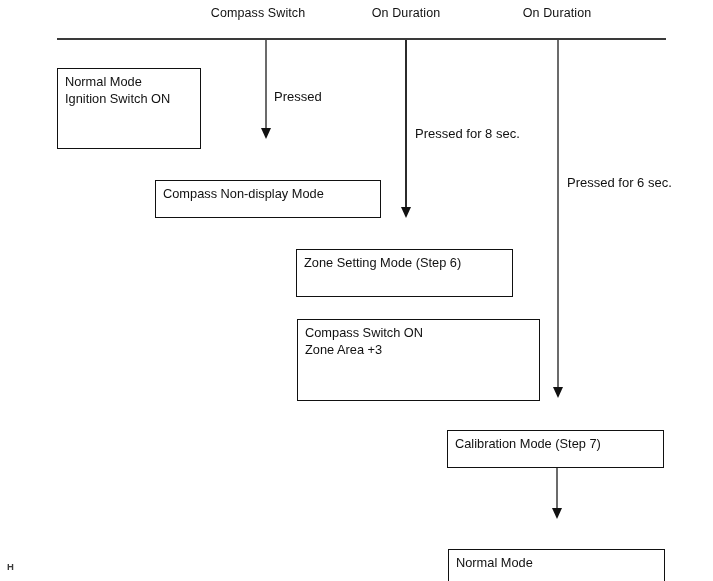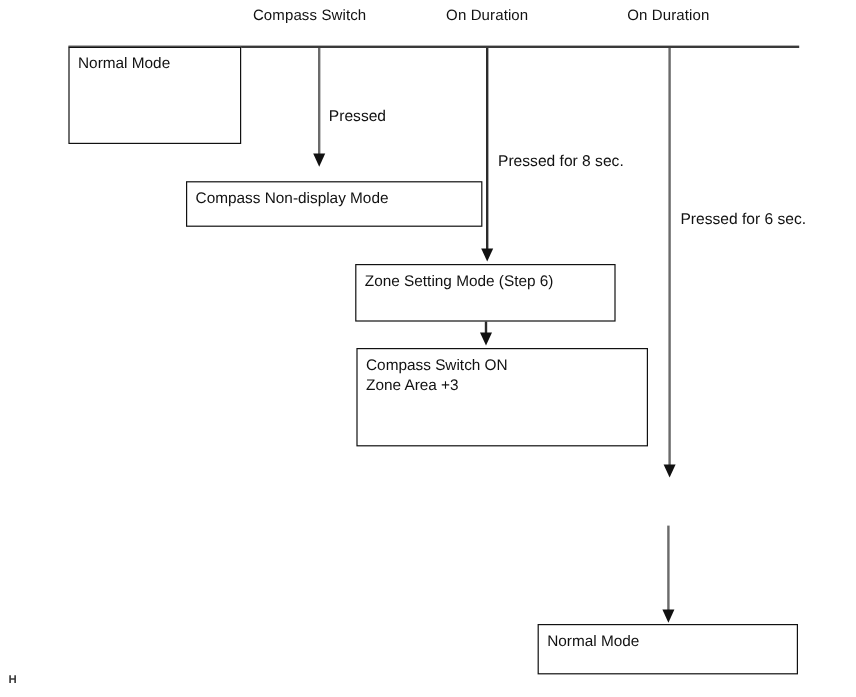--- a/index.html
+++ b/index.html
@@ -47,20 +47,21 @@
     border-right: 5.5px solid transparent;
     border-top: 11px solid #111111;
     transform: translateX(-50%);
   }
   .node-box {
     position: absolute;
     border: 1.8px solid #111111;
     background: #ffffff;
     box-sizing: border-box;
     padding: 5px 0 0 7px;
+    margin-top: 29px;
   }
   .node-line {
     font-size: 12.8px;
     line-height: 16.5px;
     color: #111111;
     white-space: nowrap;
   }
   .edge-label {
     position: absolute;
     font-size: 13px;
@@ -99,35 +100,39 @@
   <div class="arrowhead" style="left:558px; top:387px;"></div>
 
   <div class="vline dark" style="left:404px; top:258px; height:22px;"></div>
   <div class="arrowhead" style="left:405px; top:277px;"></div>
 
   <div class="vline" style="left:556px; top:438px; height:72px;"></div>
   <div class="arrowhead" style="left:557px; top:508px;"></div>
 
   <div class="node-box" style="left:57px; top:39px; width:144px; height:81px;">
     <div class="node-line">Normal Mode</div>
+    <div class="node-line">Ignition Switch ON</div>
   </div>
 
-  <div class="node-box" style="left:155px; top:151px; width:247px; height:38px;">
+  <div class="node-box" style="left:155px; top:151px; width:226px; height:38px;">
     <div class="node-line">Compass Non-display Mode</div>
   </div>
 
   <div class="node-box" style="left:296px; top:220px; width:217px; height:48px;">
     <div class="node-line">Zone Setting Mode (Step 6)</div>
   </div>
 
   <div class="node-box" style="left:297px; top:290px; width:243px; height:82px;">
     <div class="node-line">Compass Switch ON</div>
     <div class="node-line">Zone Area +3</div>
   </div>
 
+  <div class="node-box" style="left:447px; top:401px; width:217px; height:38px;">
+    <div class="node-line">Calibration Mode (Step 7)</div>
+  </div>
 
   <div class="node-box" style="left:448px; top:520px; width:217px; height:42px;">
     <div class="node-line">Normal Mode</div>
   </div>
 
   <div class="edge-label" style="left:274px; top:89px;">Pressed</div>
 
   <div class="edge-label" style="left:415px; top:126px;">Pressed for 8 sec.</div>
 
   <div class="edge-label" style="left:567px; top:175px;">Pressed for 6 sec.</div>

